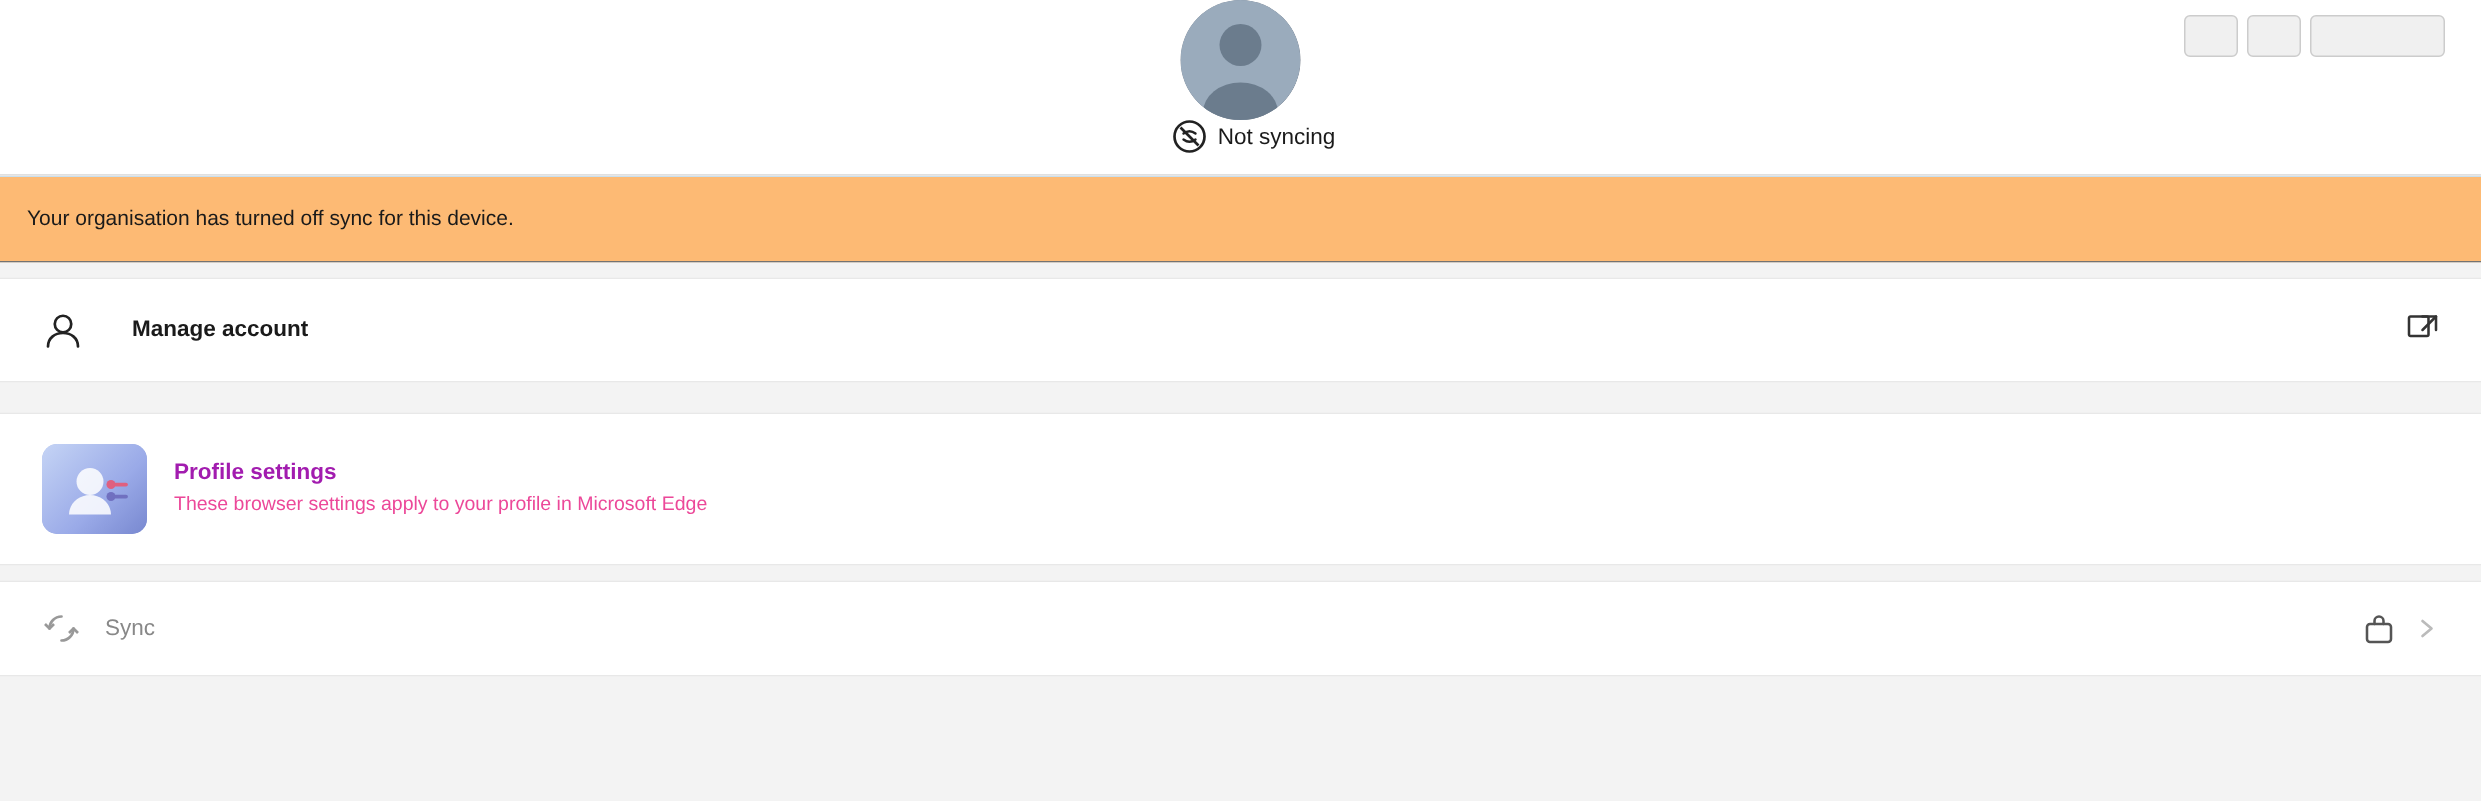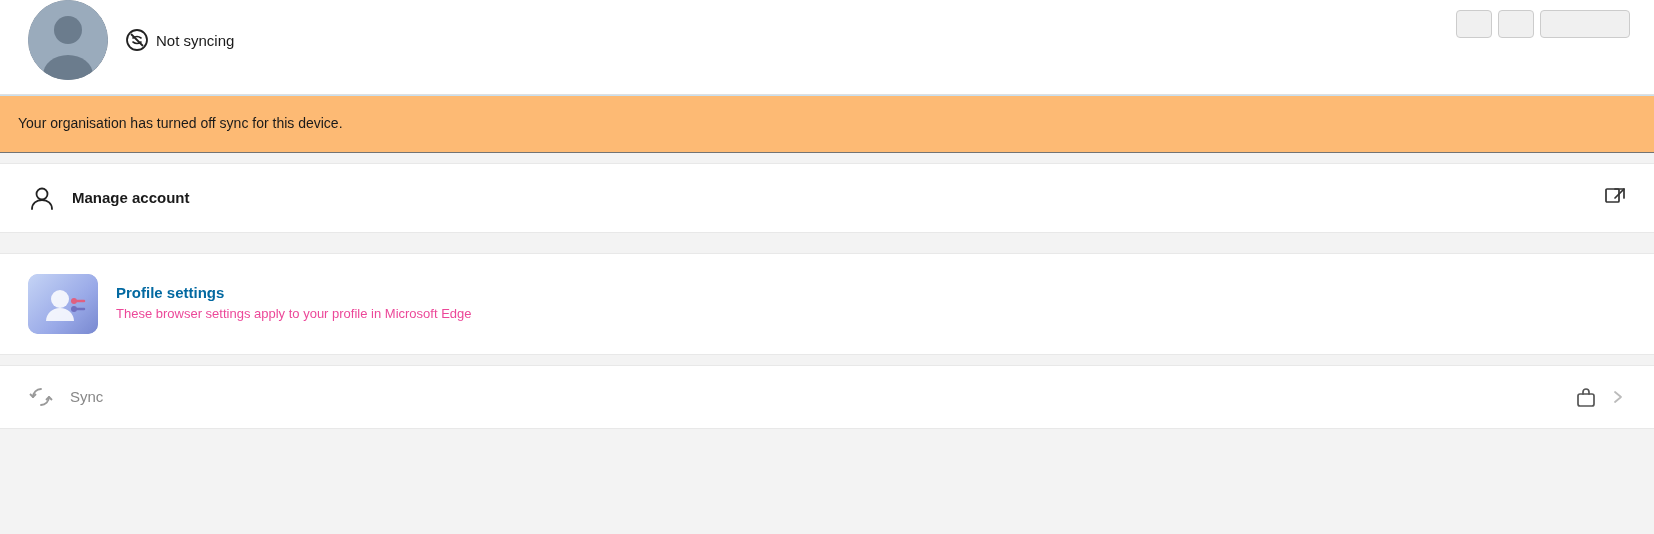--- a/index.html
+++ b/index.html
@@ -22,20 +22,21 @@
     }
 
     
     .profile-header {
       background: #ffffff;
       display: flex;
       align-items: center;
       padding: 0 28px 14px 28px;
       border-bottom: 1px solid #e0e0e0;
       position: relative;
+      flex-direction: column;
     }
 
     .avatar-container {
       width: 80px;
       height: 80px;
       border-radius: 50%;
       overflow: hidden;
       flex-shrink: 0;
       background: #c0c0c0;
     }
@@ -135,20 +136,21 @@
       justify-content: center;
       flex-shrink: 0;
       margin-right: 16px;
     }
 
     .manage-account-label {
       font-size: 15px;
       font-weight: 600;
       color: #1a1a1a;
       flex: 1;
+      margin-left: 16px;
     }
 
     .external-link-icon {
       width: 22px;
       height: 22px;
       display: flex;
       align-items: center;
       justify-content: center;
       color: #555;
     }
@@ -191,21 +193,21 @@
       border-radius: 10px;
     }
 
     .profile-settings-text-group {
       flex: 1;
     }
 
     .profile-settings-title {
       font-size: 15px;
       font-weight: 700;
-      color: #0369a1;
+      color: #a21caf;
       margin-bottom: 4px;
     }
 
     .profile-settings-subtitle {
       font-size: 13px;
       color: #ec4899;
       line-height: 1.4;
     }
 
     

